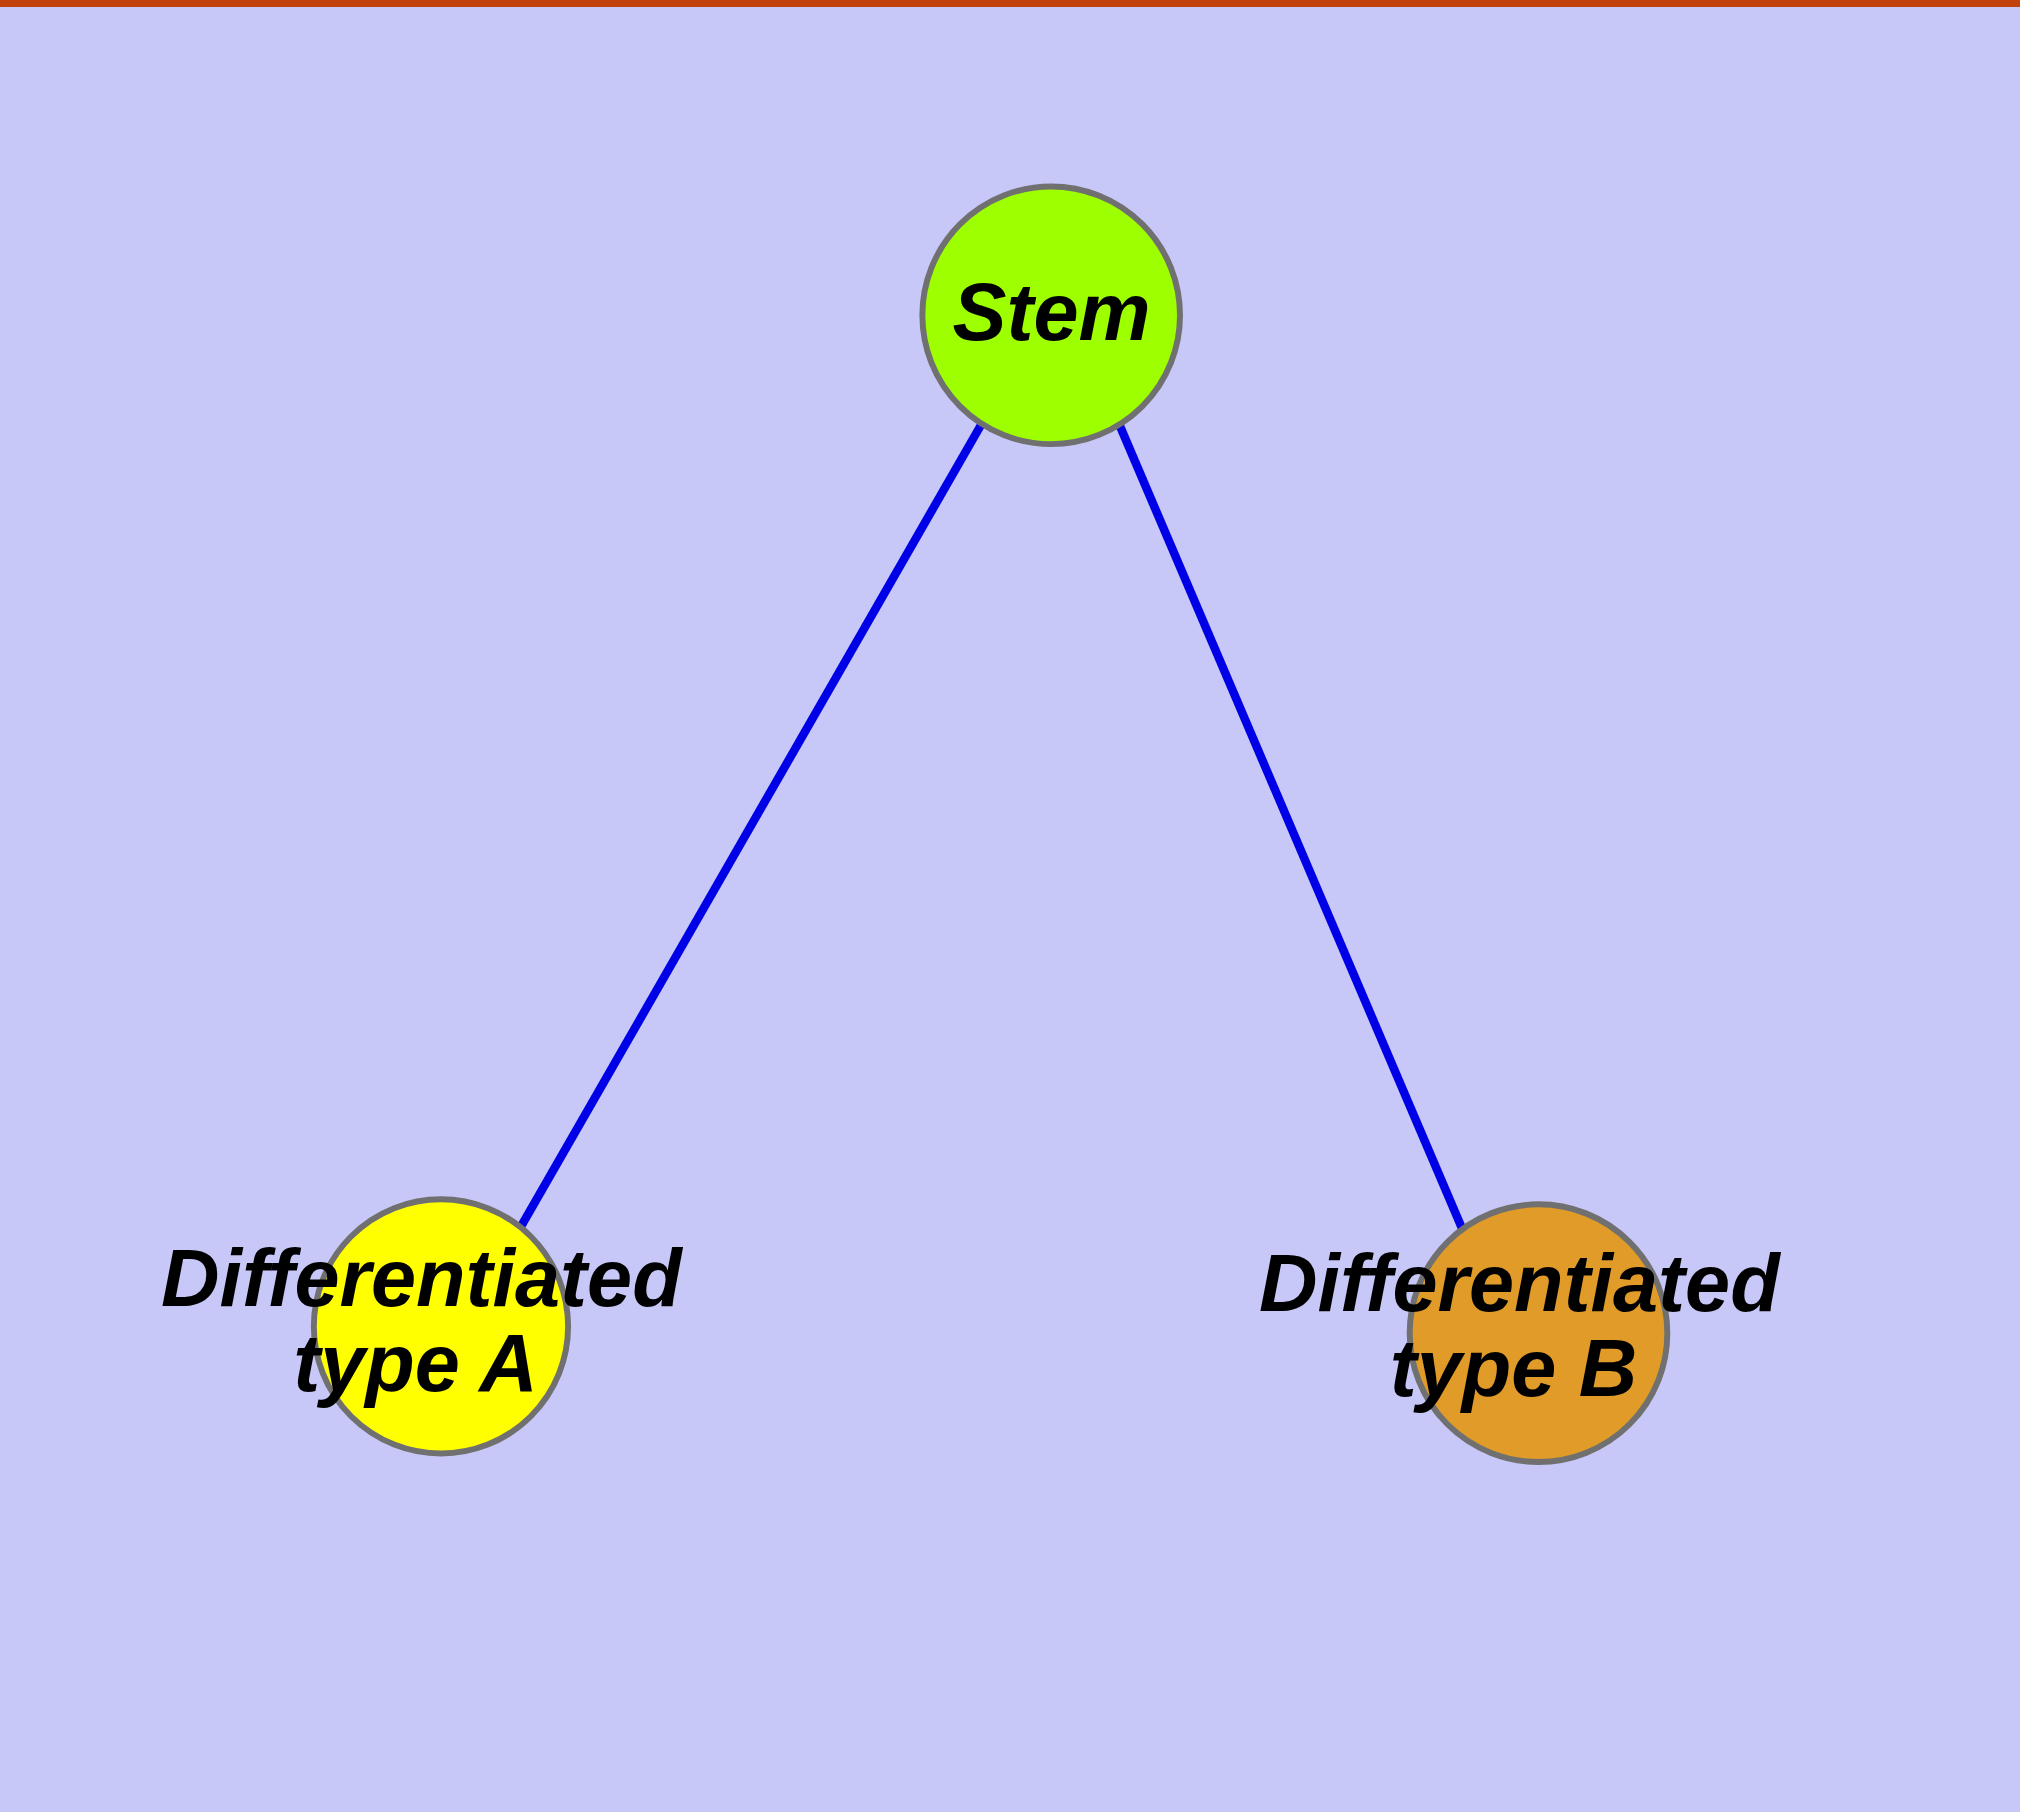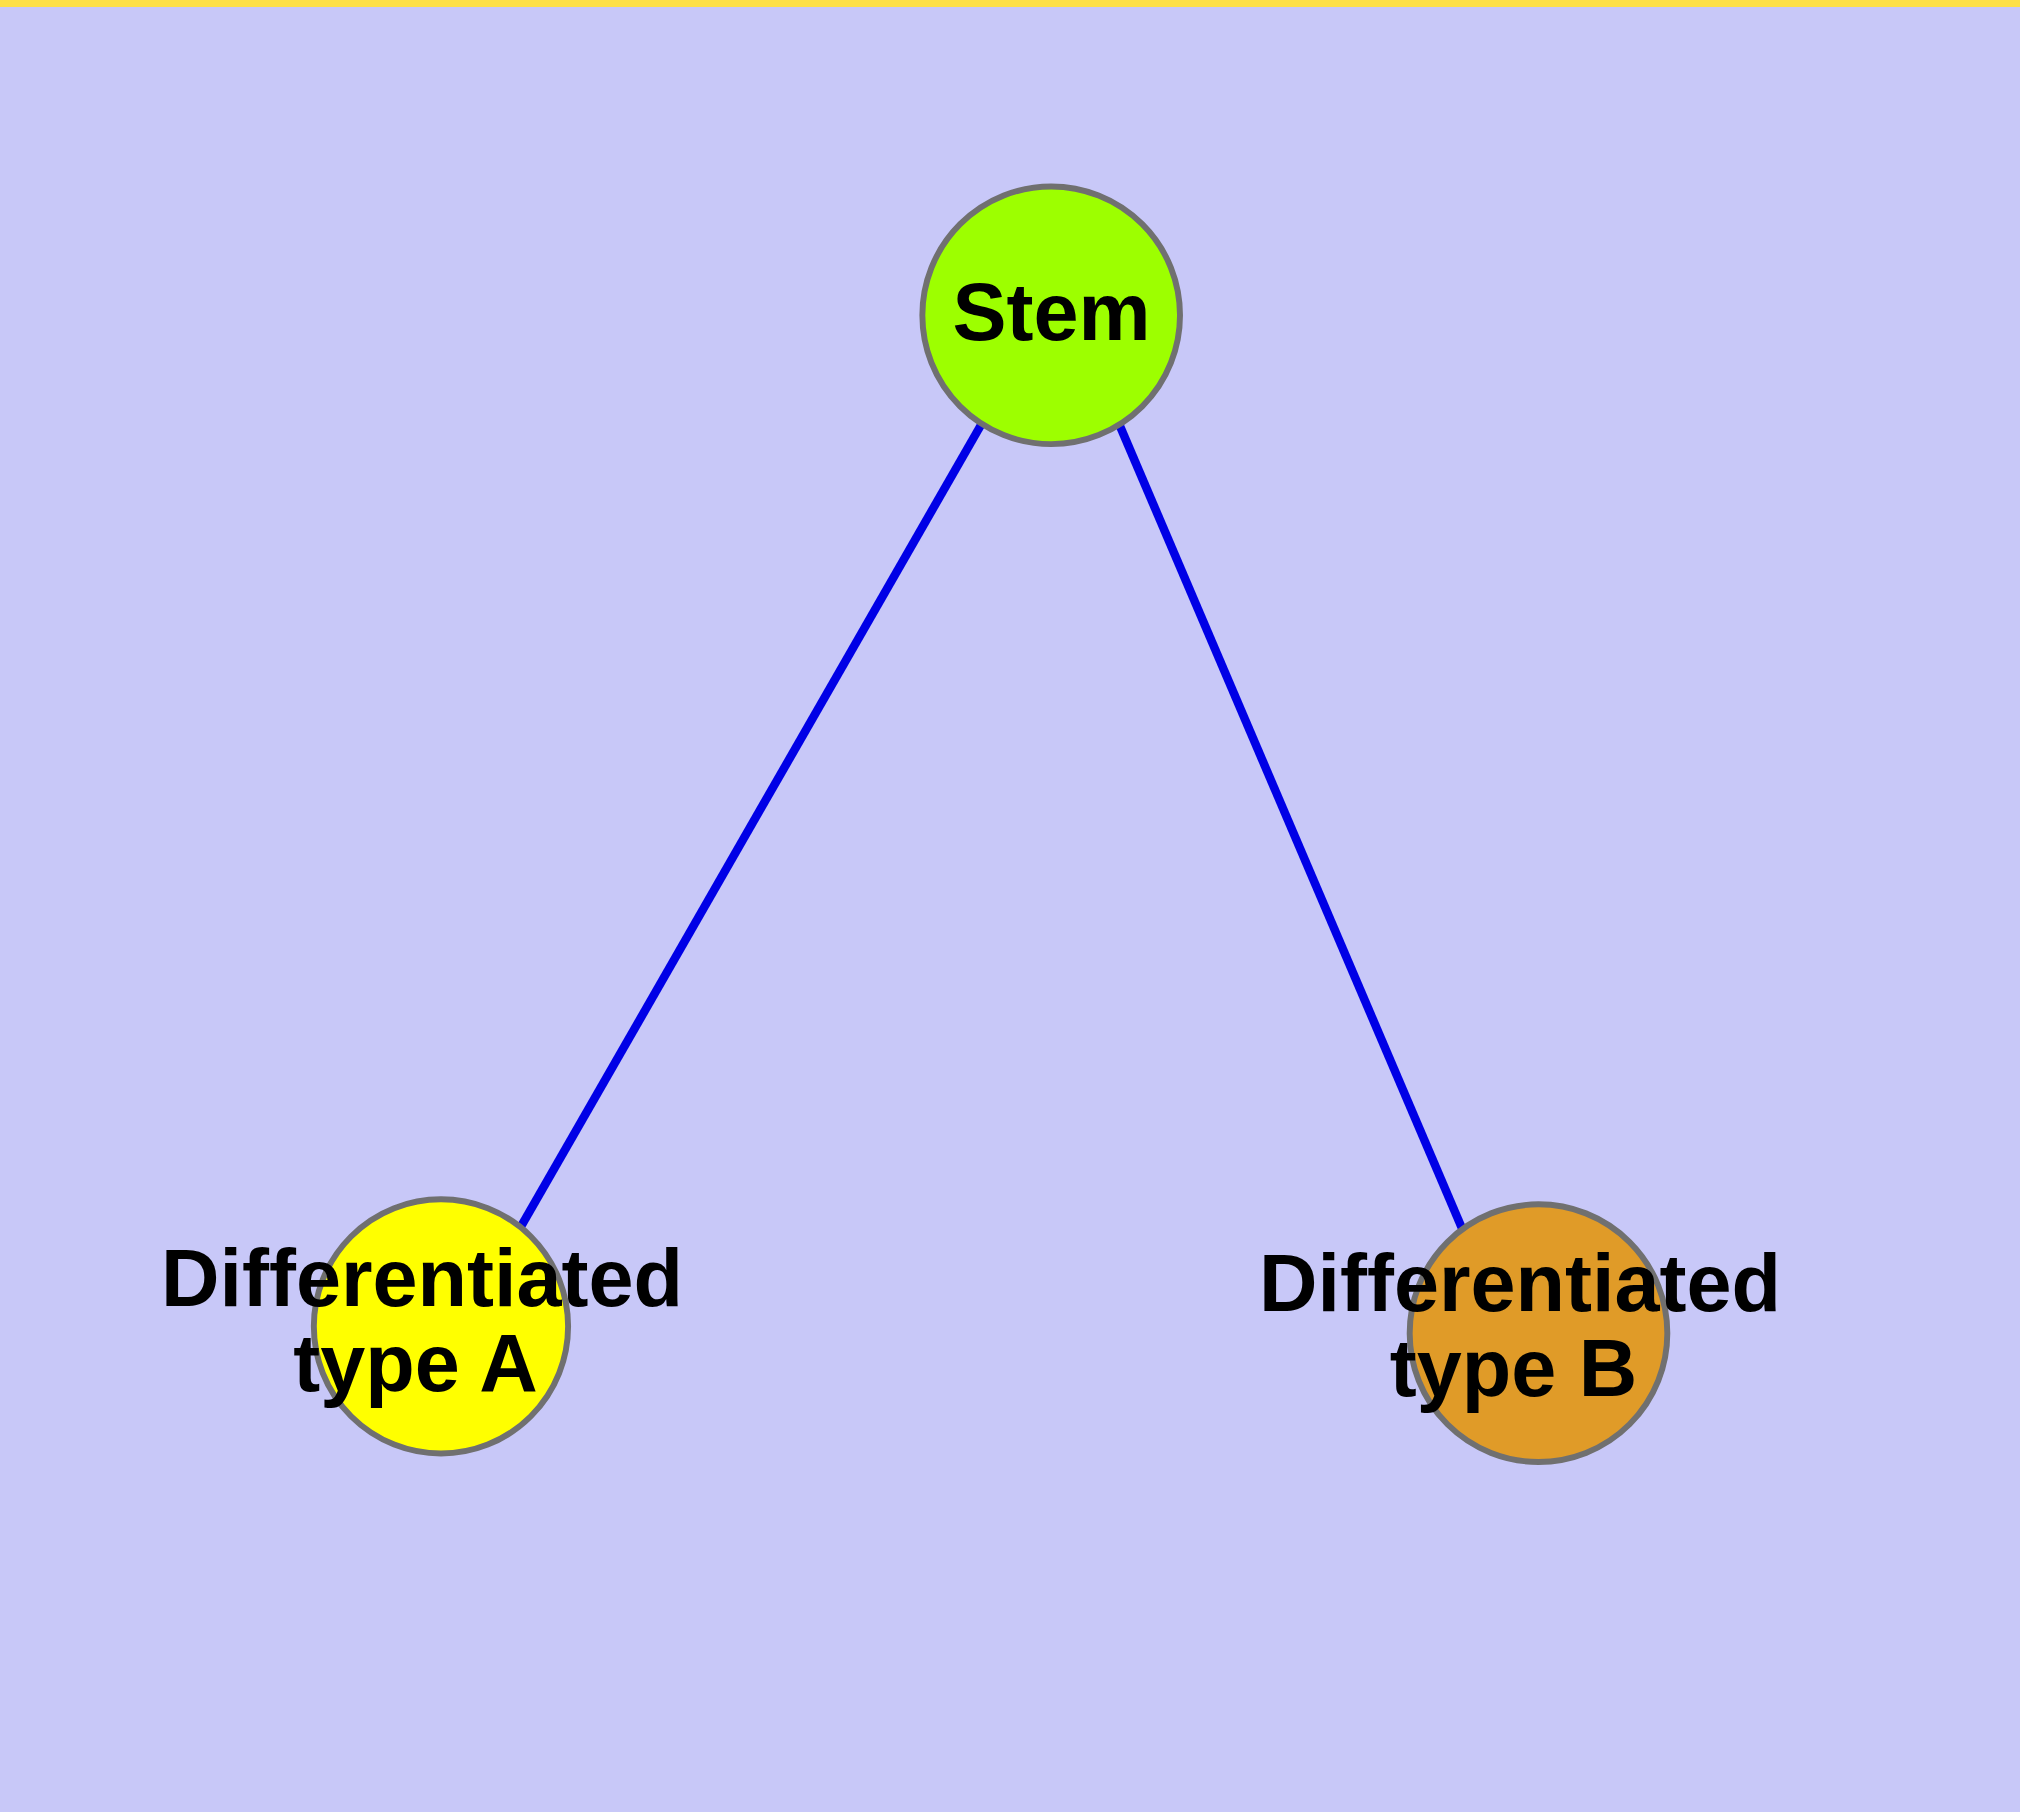--- a/index.html
+++ b/index.html
@@ -5,22 +5,23 @@
   html, body {
     margin: 0;
     padding: 0;
     background: #ffffff;
   }
   #canvas {
     position: relative;
     width: 2021px;
     height: 1812px;
     overflow: hidden;
-    background: #fde047;
+    background: #c2410c;
     font-family: "Liberation Sans", sans-serif;
+    font-style: italic;
   }
   #plot-bg {
     position: absolute;
     left: 0;
     top: 6.8px;
     width: 2021px;
     height: 1805px;
     background: #c8c8f8;
   }
   #graph-svg {

